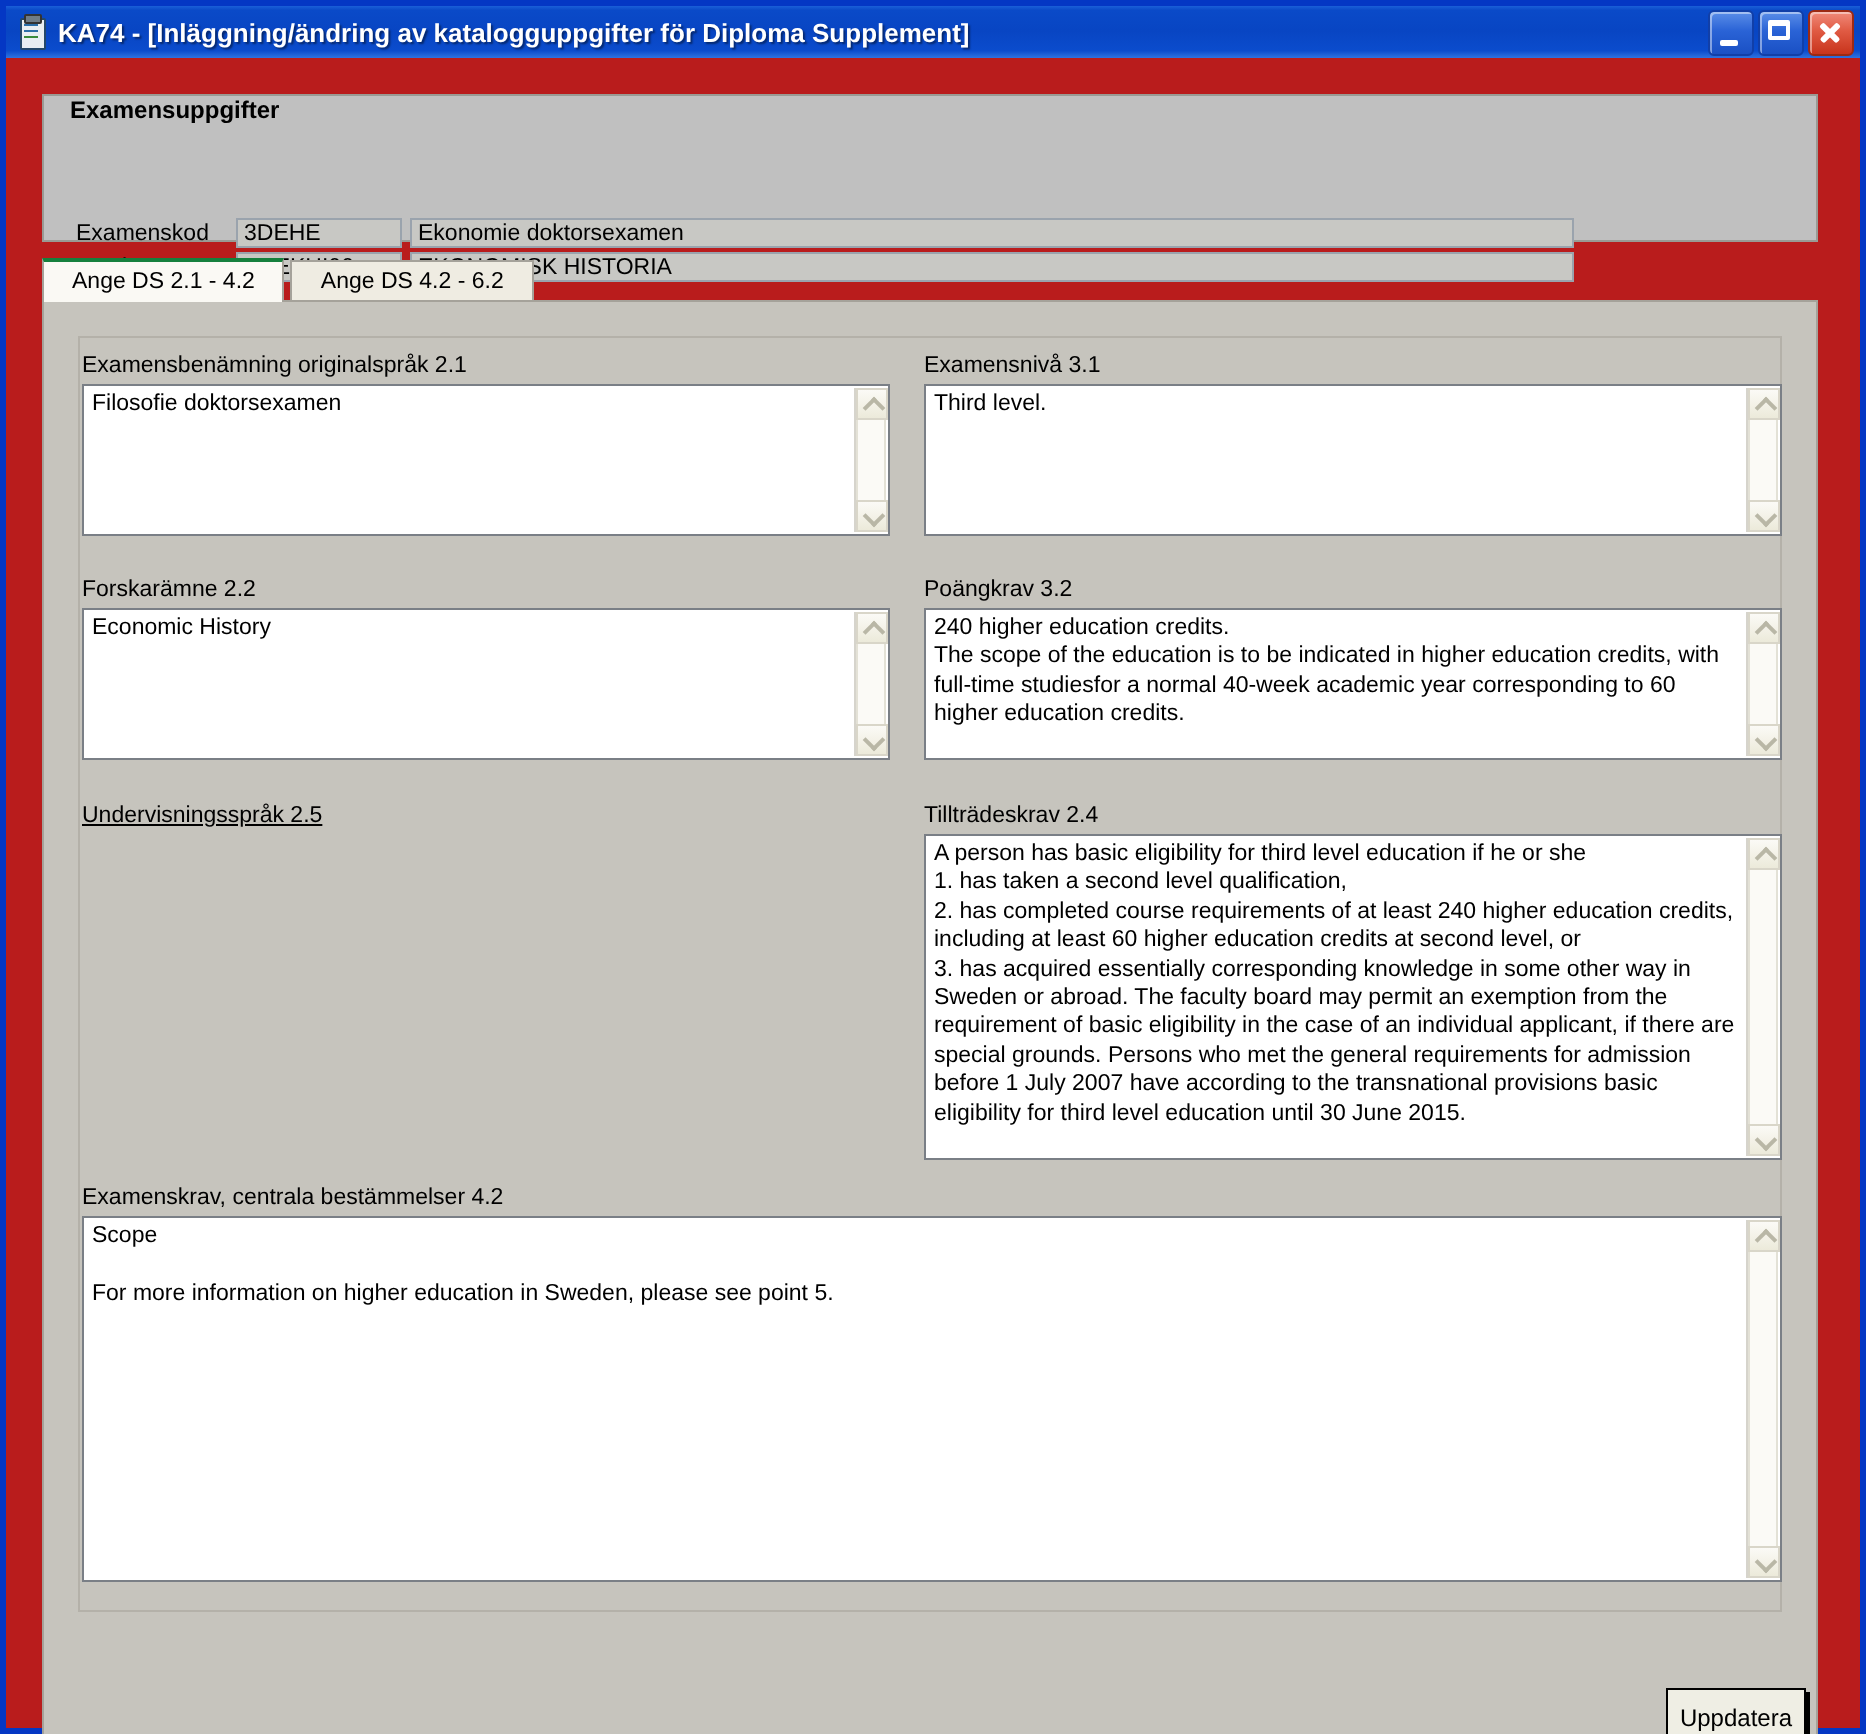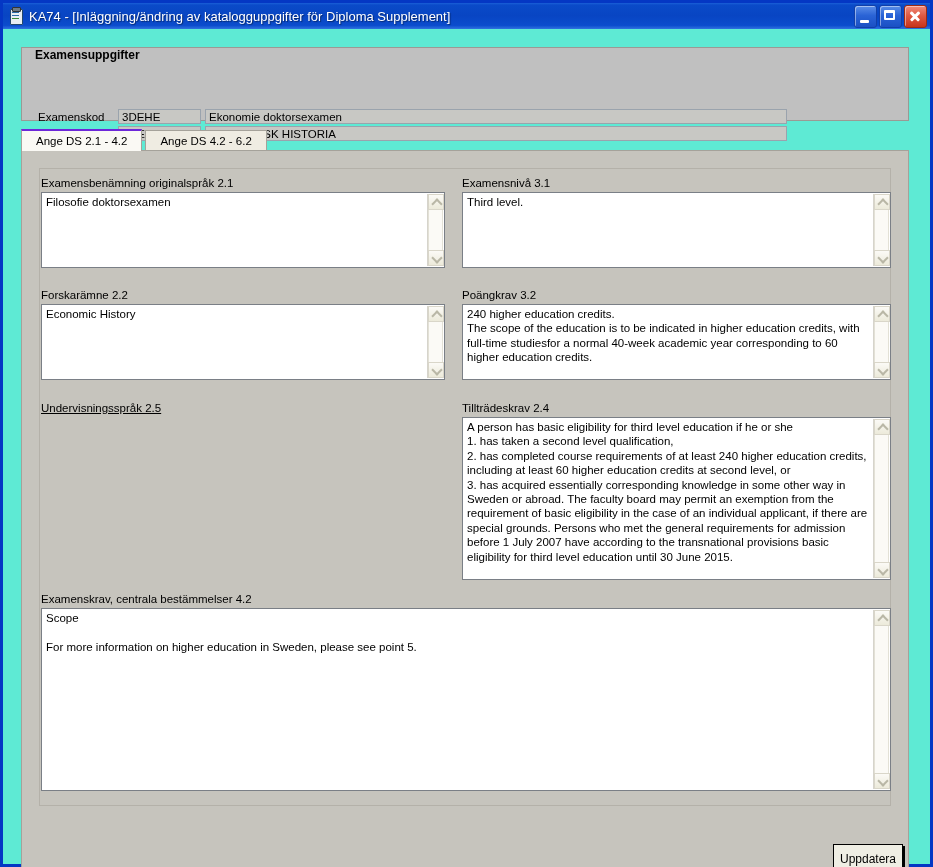--- a/index.html
+++ b/index.html
@@ -36,21 +36,21 @@
     position:absolute;left:4px;height:1px;background:#2c6ea8;width:7px;
   }
   .tb-icon .bar1{top:4px}
   .tb-icon .bar2{top:7px}
   .tb-icon .bar3{top:10px;background:#3a8a3a}
   .tb-icon .clip{
     position:absolute;left:4px;top:-1px;width:7px;height:3px;
     background:#6f7c86;border:1px solid #333;border-radius:1px;
   }
   .tb-title{
-    color:#fff;font-size:13px;font-weight:normal;
+    color:#fff;font-size:13px;font-weight:bold;
     text-shadow:1px 1px 1px rgba(0,0,0,.45);
     white-space:nowrap;
   }
   .tb-buttons{margin-left:auto;display:flex;align-items:center;padding-right:3px;gap:2px;}
   .tbbtn{
     width:21px;height:21px;position:relative;
     border:1px solid #113fa8;border-radius:3px;
     background:linear-gradient(180deg,#5b8ee8 0%,#2a63d6 45%,#1a50c4 100%);
     box-shadow:inset 1px 1px 0 rgba(255,255,255,.45);
     cursor:pointer;
@@ -71,21 +71,21 @@
   .tbbtn.close .g::before,.tbbtn.close .g::after{
     content:"";position:absolute;left:4px;top:9px;width:12px;height:2.6px;
     background:#fff;border-radius:1px;
   }
   .tbbtn.close .g::before{transform:rotate(45deg)}
   .tbbtn.close .g::after{transform:rotate(-45deg)}
 
   
   .client{
     position:absolute;left:0;top:26px;width:927px;height:835px;
-    background:#5eead4;
+    background:#b91c1c;
     box-sizing:border-box;
   }
 
   
   .grp{
     position:absolute;left:18px;top:18px;width:888px;height:74px;
     border:1px solid #9a9a94;
     box-sizing:border-box;
     background:#c0c0c0;
   }
@@ -117,21 +117,21 @@
     padding:0 14px;font-size:11.5px;
     box-sizing:border-box;cursor:pointer;
     background:#e6e2d6;
     border:1px solid #a5a29a;border-bottom:none;
     color:#000;white-space:nowrap;
     position:relative;
   }
   .tab.active{
     background:#faf9f4;
     height:22px;line-height:21px;
-    border-top:2px solid #6d28d9;
+    border-top:2px solid #15803d;
     z-index:3;
   }
   .tab.inactive{margin-left:3px;background:#efece2;}
 
   
   .tabpage{
     position:absolute;left:18px;top:121px;width:888px;height:742px;
     background:#c6c4bd;
     border:1px solid #a5a29a;
     box-sizing:border-box;

